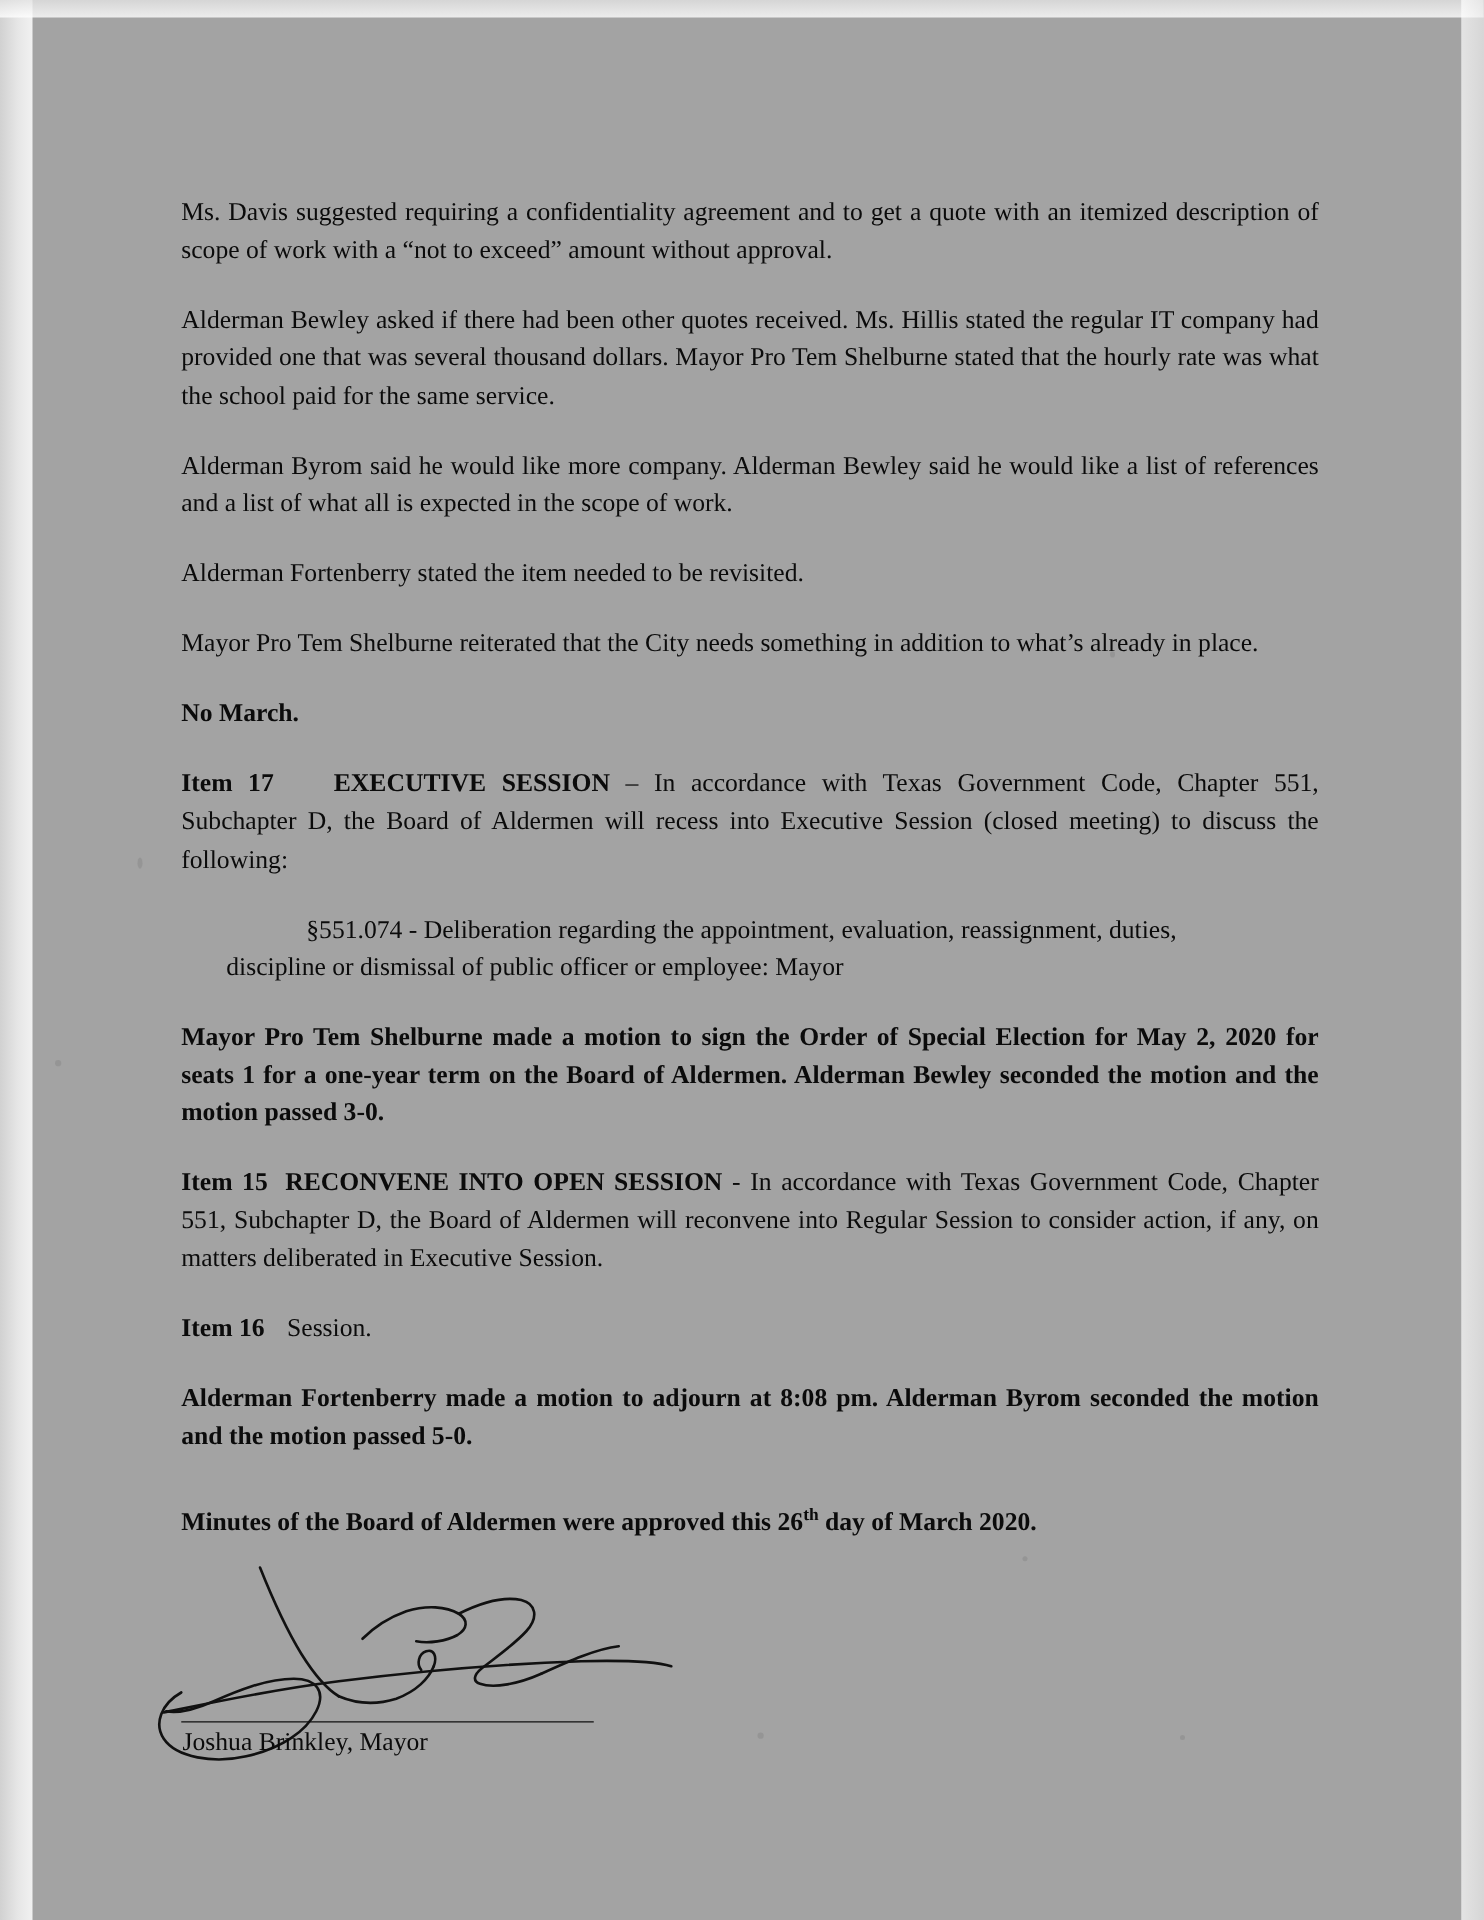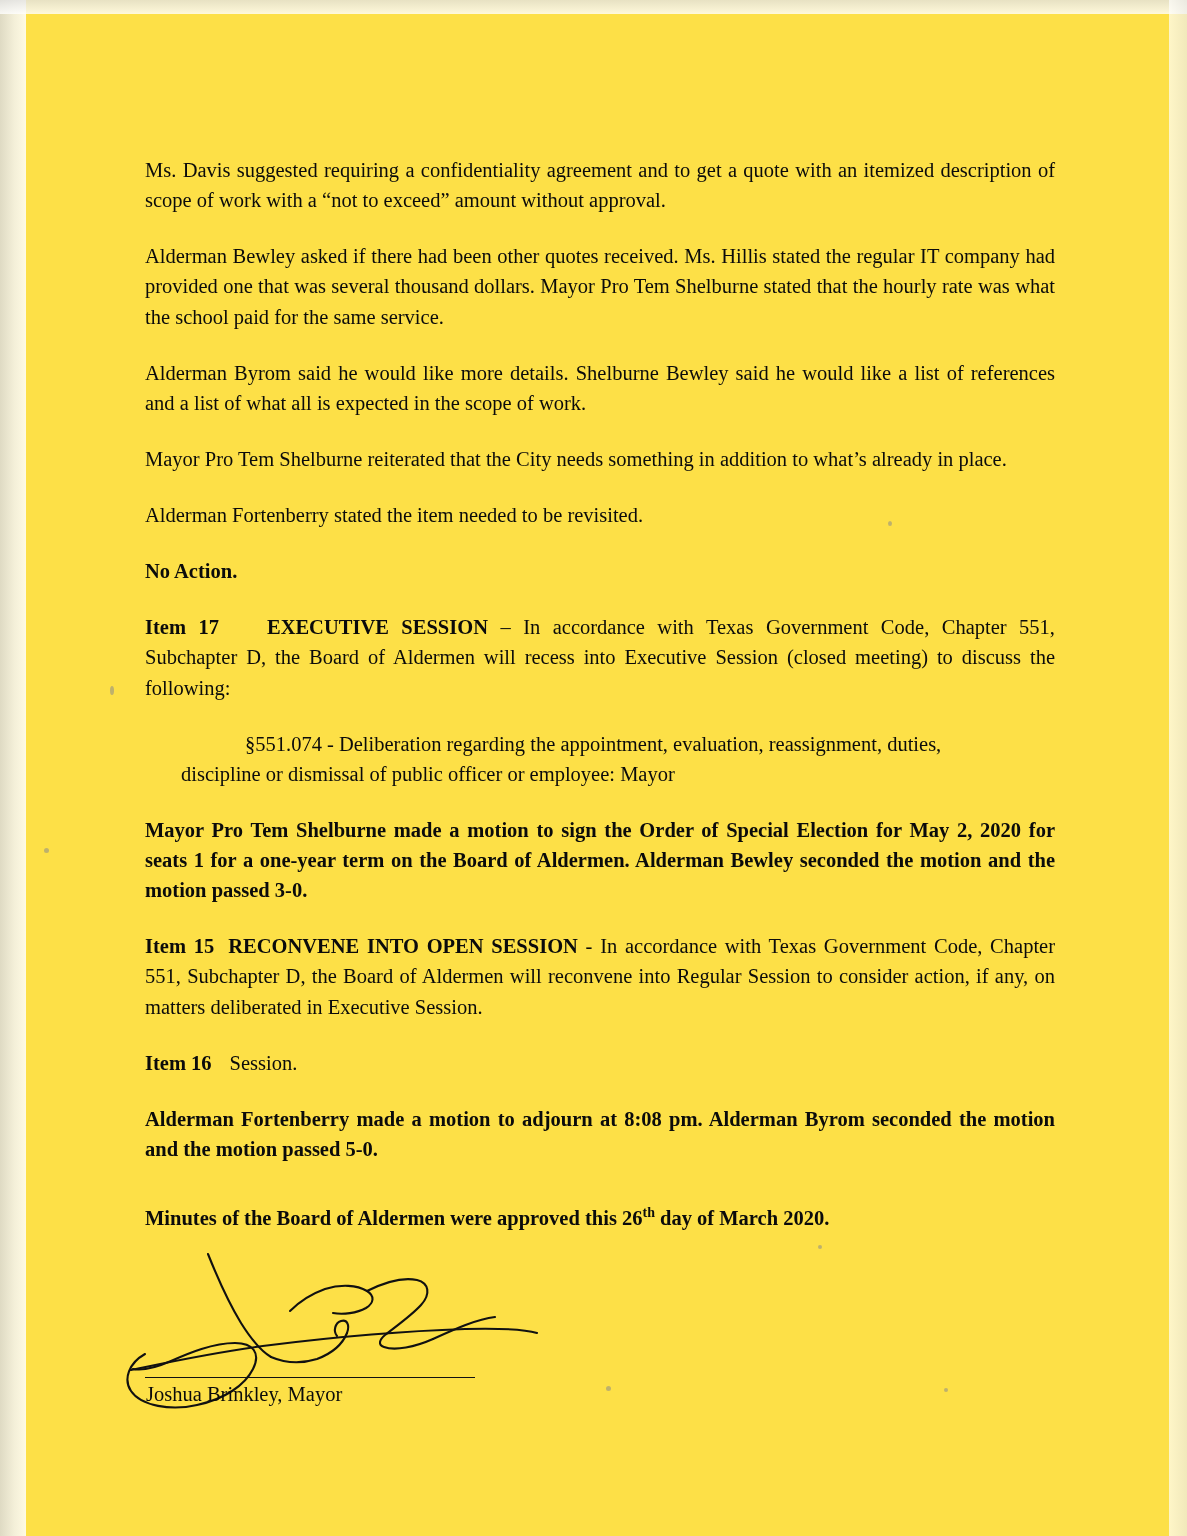--- a/index.html
+++ b/index.html
@@ -13,21 +13,21 @@
     position: relative;
     font-family: "Liberation Serif", serif;
     color: #0b0b0b;
     overflow: hidden;
   }
   .page {
     position: absolute;
     left: 0; top: 0;
     width: 1187px;
     height: 1536px;
-    background: #fde047;
+    background: #a3a3a3;
   }
   
   .scan-edge-left {
     position: absolute;
     left: 0; top: 0;
     width: 26px; height: 1536px;
     background: linear-gradient(to right, #d9d9d9 0%, #f2f2f2 55%, #ffffff 100%);
     opacity: .85;
   }
   .scan-edge-top {
@@ -108,27 +108,27 @@
   <div class="speck" style="left:606px; top:1386px; width:5px; height:5px;"></div>
   <div class="speck" style="left:944px; top:1388px; width:4px; height:4px;"></div>
   <div class="speck" style="left:818px; top:1245px; width:4px; height:4px;"></div>
 
   <div class="content">
 
     <p>Ms. Davis suggested requiring a confidentiality agreement and to get a quote with an itemized description of scope of work with a “not to exceed” amount without approval.</p>
 
     <p>Alderman Bewley asked if there had been other quotes received. Ms. Hillis stated the regular IT company had provided one that was several thousand dollars. Mayor Pro Tem Shelburne stated that the hourly rate was what the school paid for the same service.</p>
 
-    <p>Alderman Byrom said he would like more details. Shelburne Bewley said he would like a list of references and a list of what all is expected in the scope of work.</p>
+    <p>Alderman Byrom said he would like more company. Alderman Bewley said he would like a list of references and a list of what all is expected in the scope of work.</p>
+
+    <p>Alderman Fortenberry stated the item needed to be revisited.</p>
 
     <p>Mayor Pro Tem Shelburne reiterated that the City needs something in addition to what’s already in place.</p>
 
-    <p>Alderman Fortenberry stated the item needed to be revisited.</p>
-
-    <p class="bold">No Action.</p>
+    <p class="bold">No March.</p>
 
     <p><span class="lead">Item 17</span><span style="display:inline-block; width:48px;"></span><span class="lead">EXECUTIVE SESSION</span><span> – In accordance with Texas Government Code, Chapter 551, Subchapter D, the Board of Aldermen will recess into Executive Session (closed meeting) to discuss the following:</span></p>
 
     <div class="indent-block">
       <span class="l1">§551.074 - Deliberation regarding the appointment, evaluation, reassignment, duties,</span>
       <span class="l2">discipline or dismissal of public officer or employee: Mayor</span>
     </div>
 
     <p class="bold">Mayor Pro Tem Shelburne made a motion to sign the Order of Special Election for May 2, 2020 for seats 1 for a one-year term on the Board of Aldermen. Alderman Bewley seconded the motion and the motion passed 3-0.</p>
 

